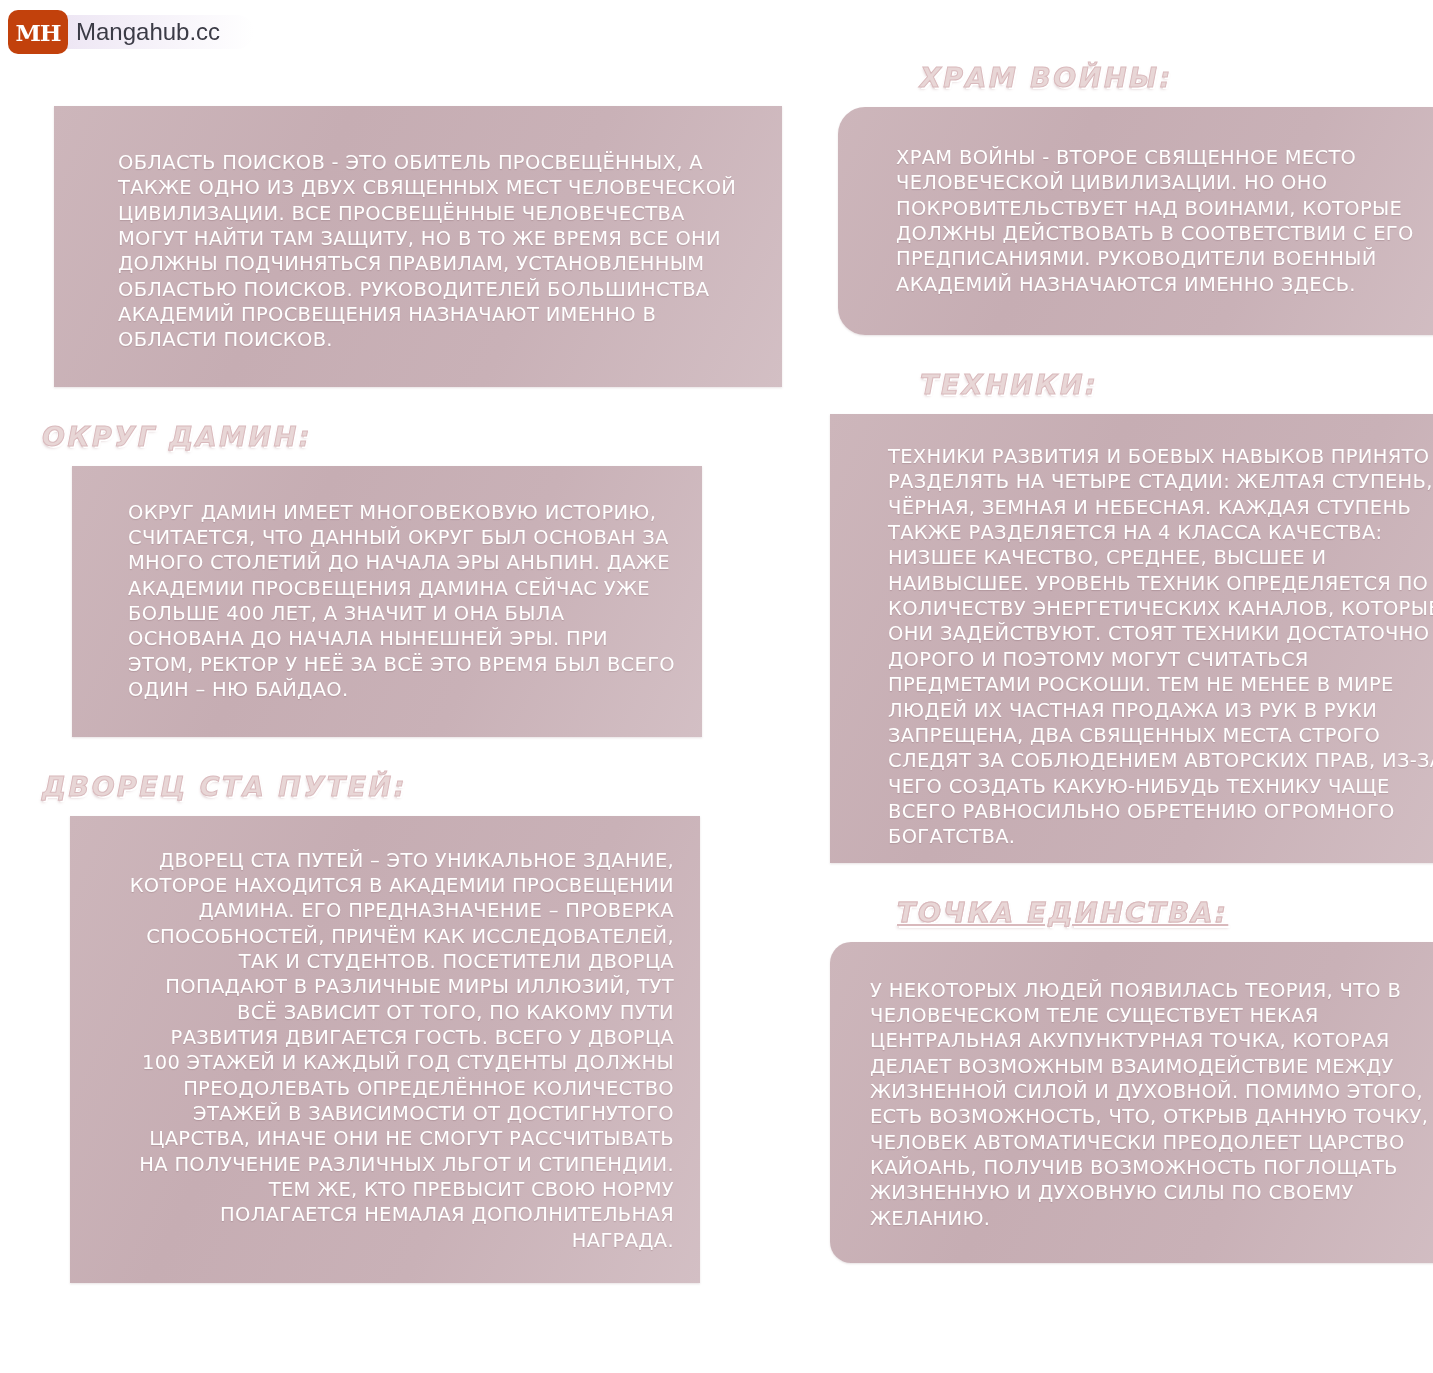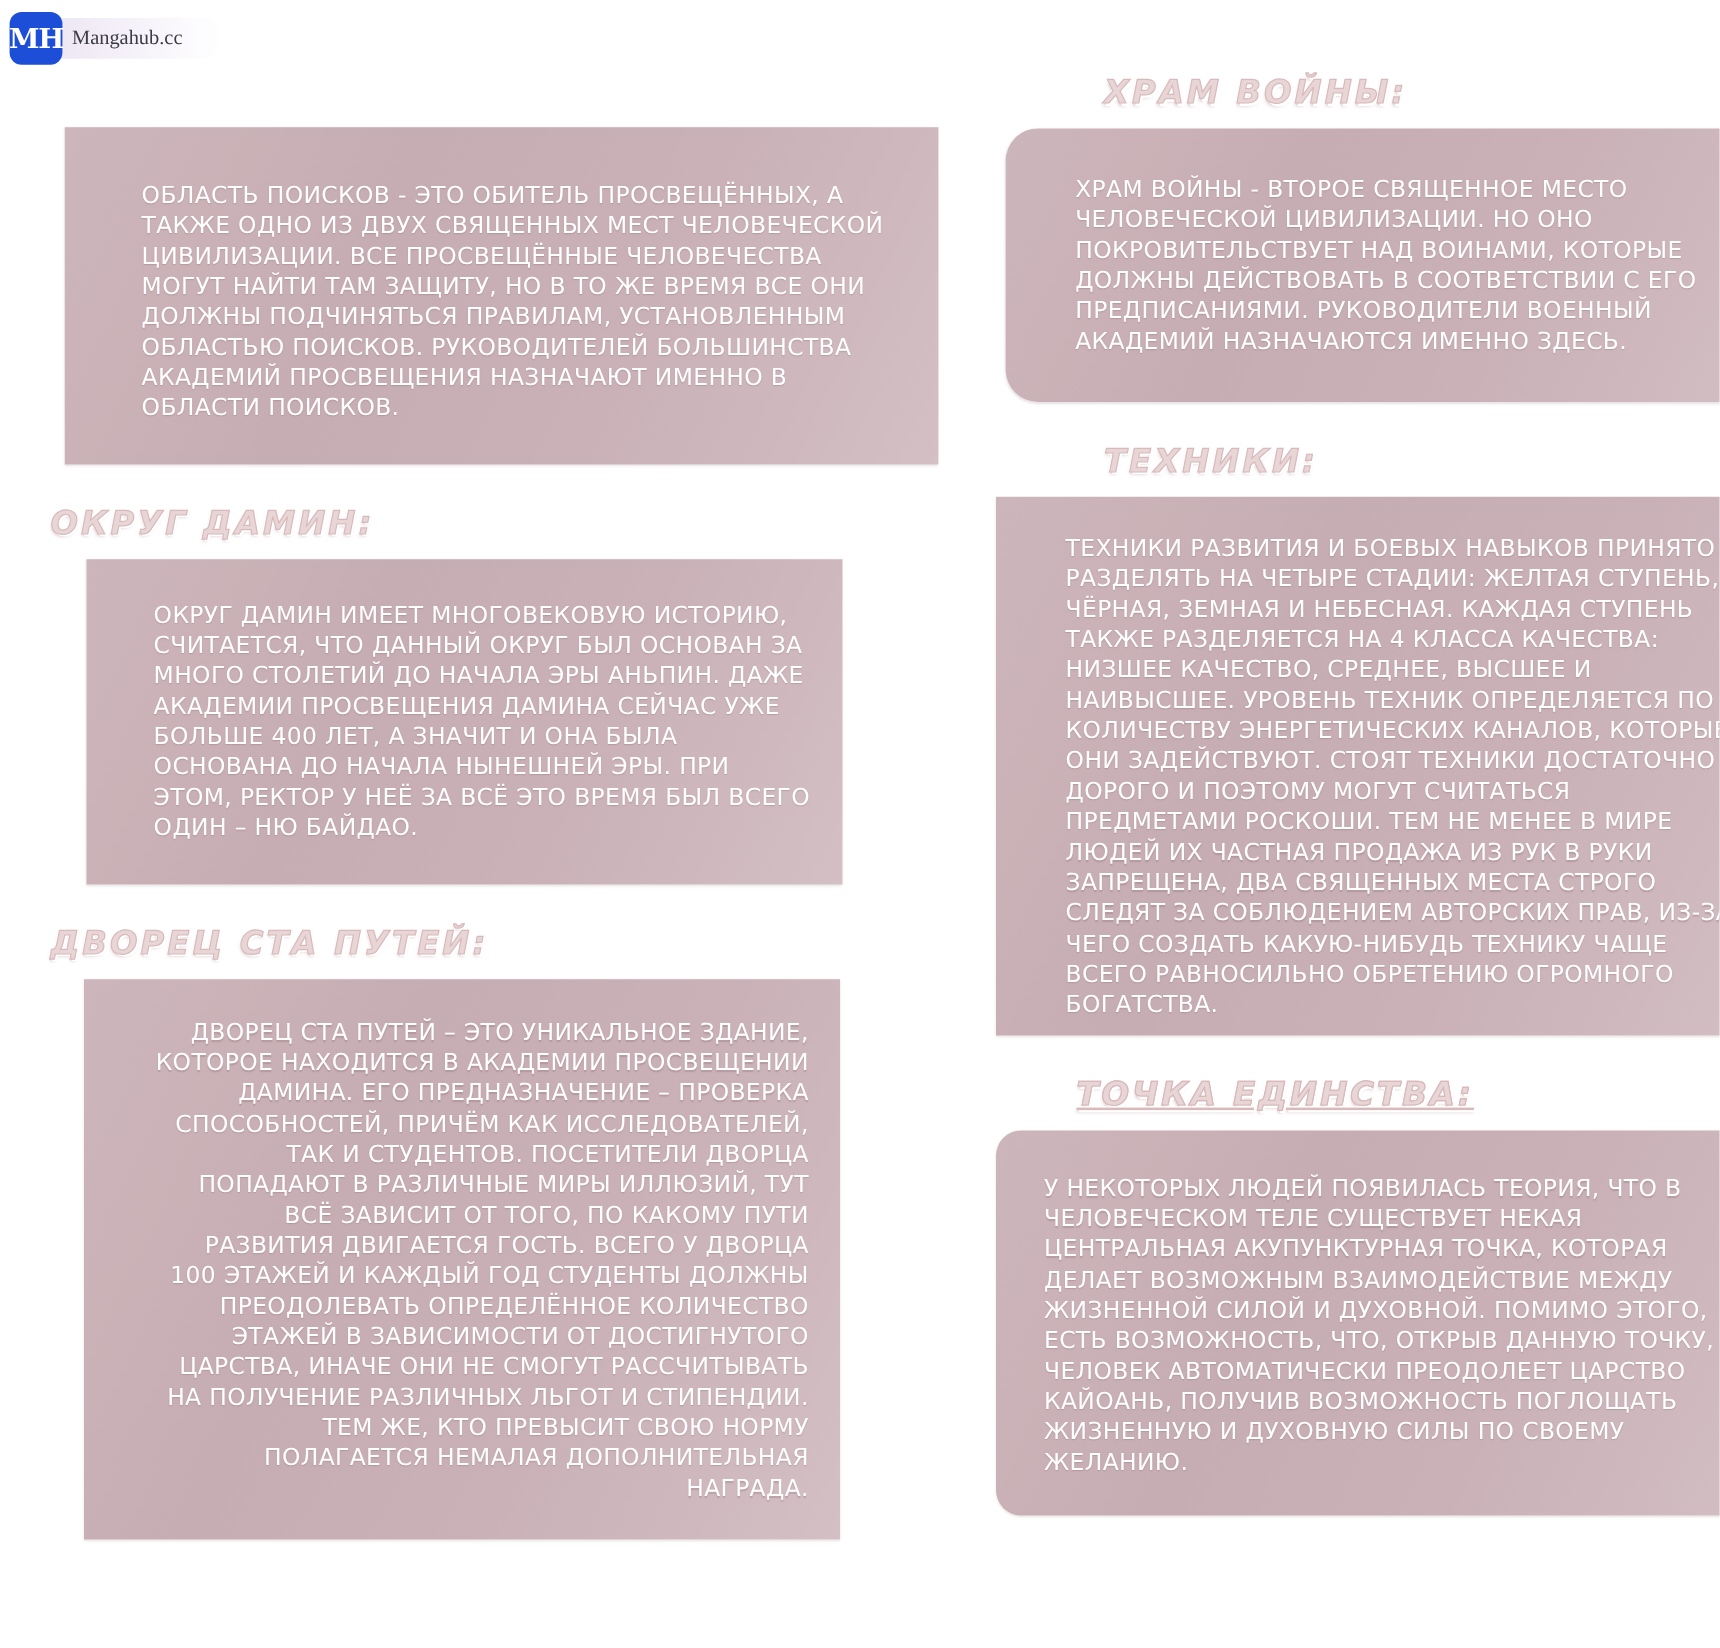--- a/index.html
+++ b/index.html
@@ -19,45 +19,45 @@
   .watermark {
     position: absolute;
     top: 10px;
     left: 8px;
     display: flex;
     align-items: center;
     height: 44px;
     z-index: 50;
   }
   .wm-logo {
-    width: 44px;
+    width: 60px;
     height: 44px;
     border-radius: 10px;
-    background: #1d4ed8;
+    background: #c2410c;
     color: #ffffff;
     display: flex;
     align-items: center;
     justify-content: center;
     font-family: "DejaVu Serif", serif;
     font-weight: bold;
     font-size: 23px;
     letter-spacing: -1px;
     position: relative;
     z-index: 2;
   }
   .wm-label {
     margin-left: -10px;
     padding: 0 34px 0 18px;
     height: 34px;
     display: flex;
     align-items: center;
     background: linear-gradient(90deg, rgba(236,228,243,0.95), rgba(236,228,243,0.0));
     color: #3b3b46;
-    font-family: Liberation Serif, serif;
-    font-size: 17px;
+    font-family: Liberation Sans, sans-serif;
+    font-size: 24px;
     border-radius: 0 17px 17px 0;
   }
 
   
   .page {
     position: absolute;
     inset: 0;
     padding: 62px 56px 40px 36px;
     box-sizing: border-box;
     display: flex;

